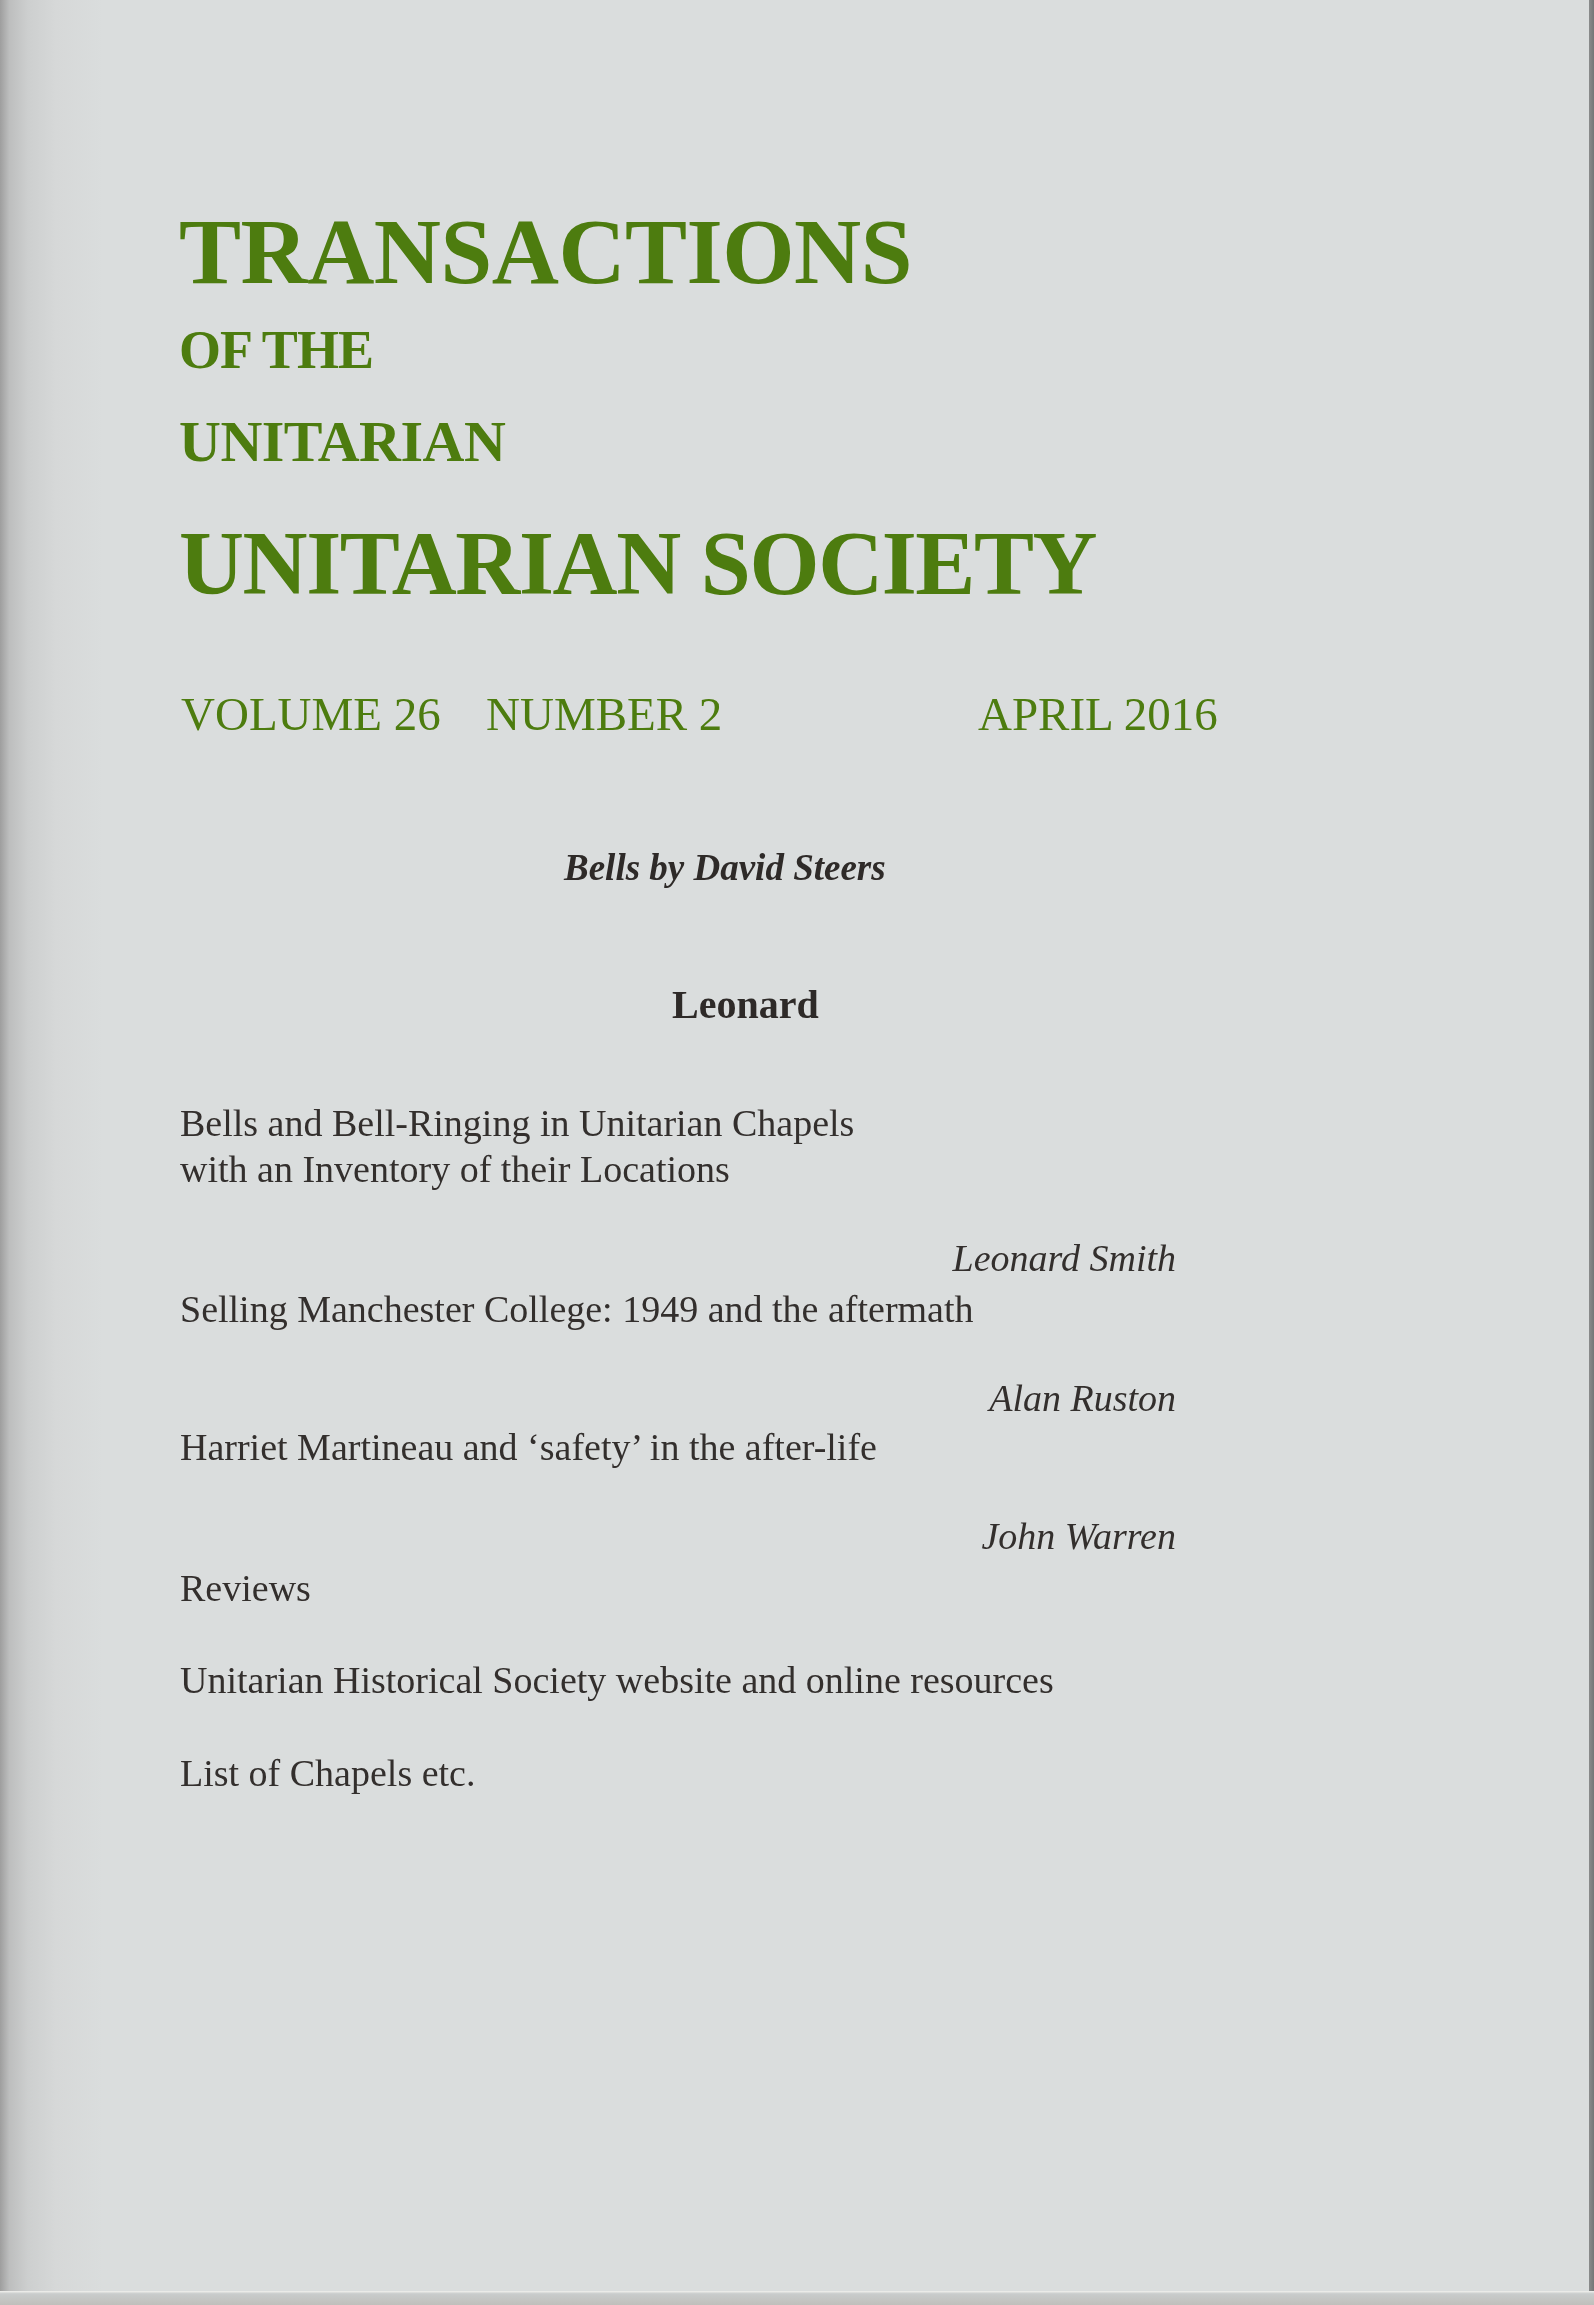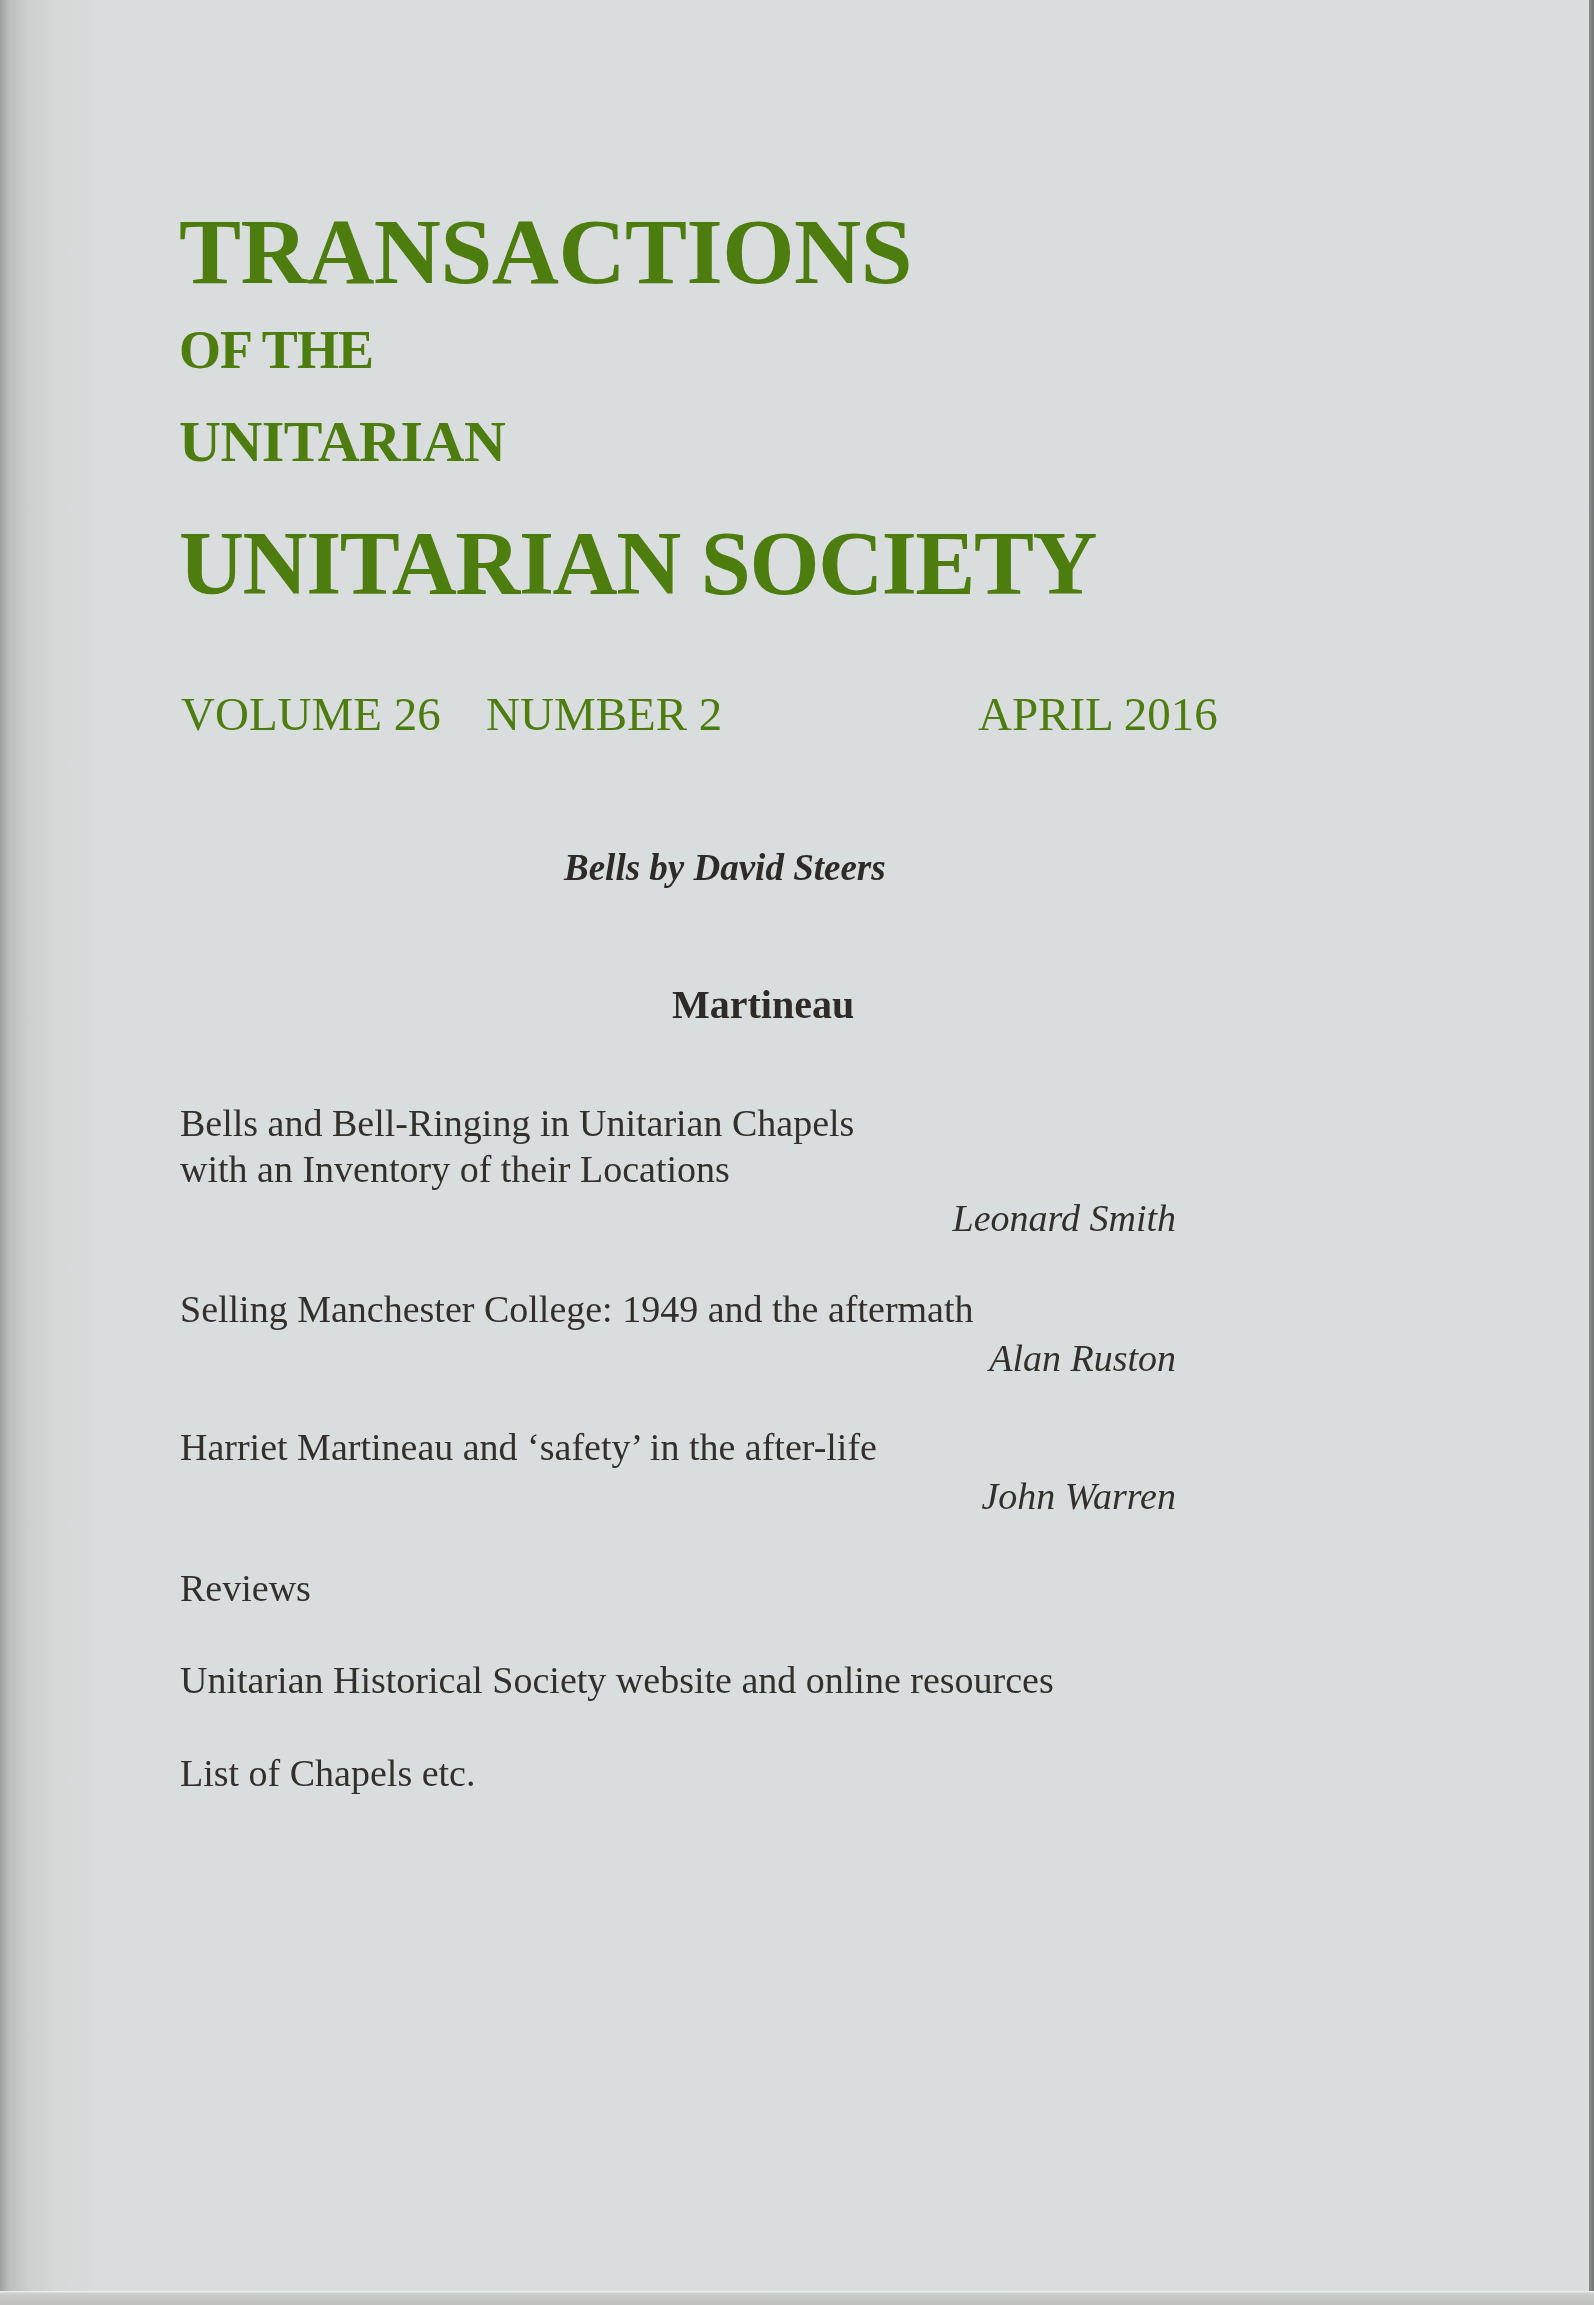--- a/index.html
+++ b/index.html
@@ -34,21 +34,21 @@
 
     .issue { color: #4d7c0f; font-size: 47px; top: 691px; }
     .vol { left: 181px; }
     .num { left: 486px; }
     .date { left: 978px; }
 
     .editor { color: #2e2a28; font-size: 37px; font-weight: bold; font-style: italic; top: 849px; left: 564px; }
     .contents-heading { color: #2e2a28; font-size: 40px; font-weight: bold; top: 985px; left: 672px; }
 
     .entry { color: #332f2d; font-size: 38px; left: 180px; }
-    .author { color: #332f2d; font-size: 38px; font-style: italic; right: 418px; }
+    .author { color: #332f2d; font-size: 38px; font-style: italic; right: 418px; margin-top: 40px; }
   </style>
 </head>
 <body>
 
 <div class="cover"></div>
 <div class="spine-shadow"></div>
 <div class="right-edge"></div>
 <div class="bottom-edge"></div>
 
 <div>
@@ -59,21 +59,21 @@
 </div>
 
 <div>
   <div class="abs issue vol">VOLUME 26</div>
   <div class="abs issue num">NUMBER 2</div>
   <div class="abs issue date">APRIL 2016</div>
 </div>
 
 <div class="abs editor">Bells by David Steers</div>
 
-<div class="abs contents-heading">Martineau</div>
+<div class="abs contents-heading">Leonard</div>
 
 <div>
   <div>
     <div class="abs entry" style="top:1104px">Bells and Bell-Ringing in Unitarian Chapels</div>
     <div class="abs entry" style="top:1150px">with an Inventory of their Locations</div>
     <div class="abs author" style="top:1199px">Leonard Smith</div>
   </div>
   <div>
     <div class="abs entry" style="top:1290px">Selling Manchester College: 1949 and the aftermath</div>
     <div class="abs author" style="top:1339px">Alan Ruston</div>

